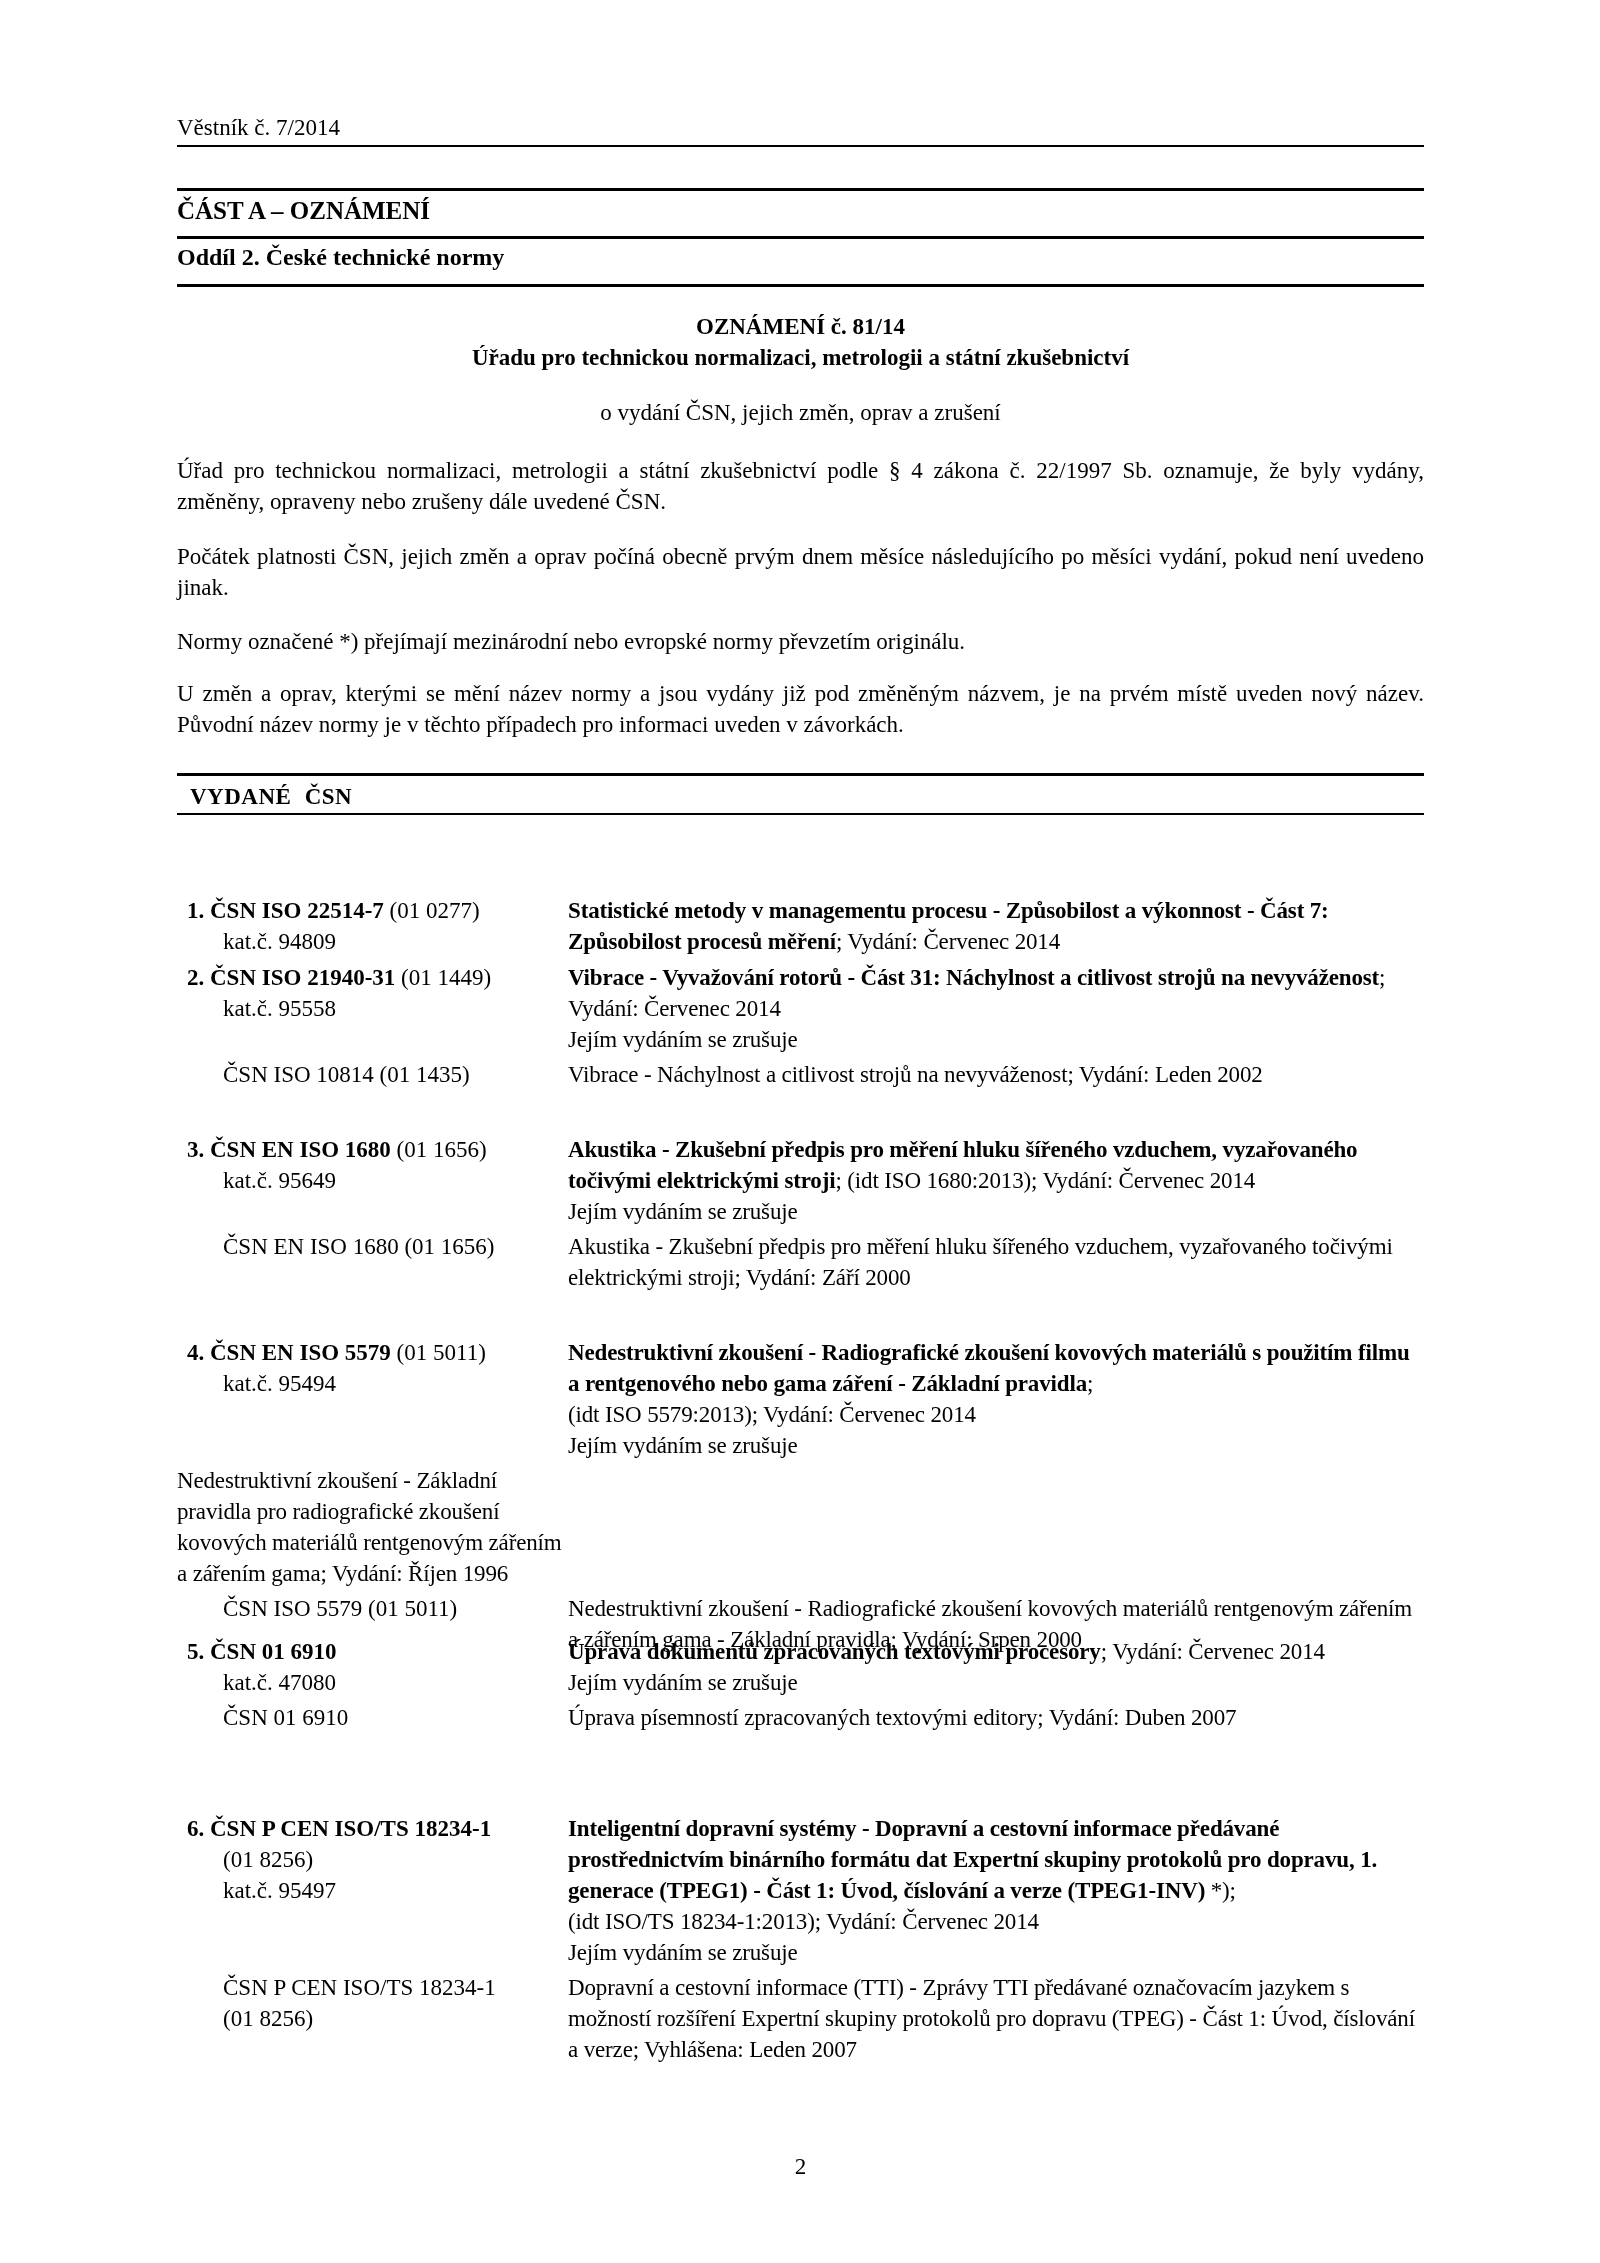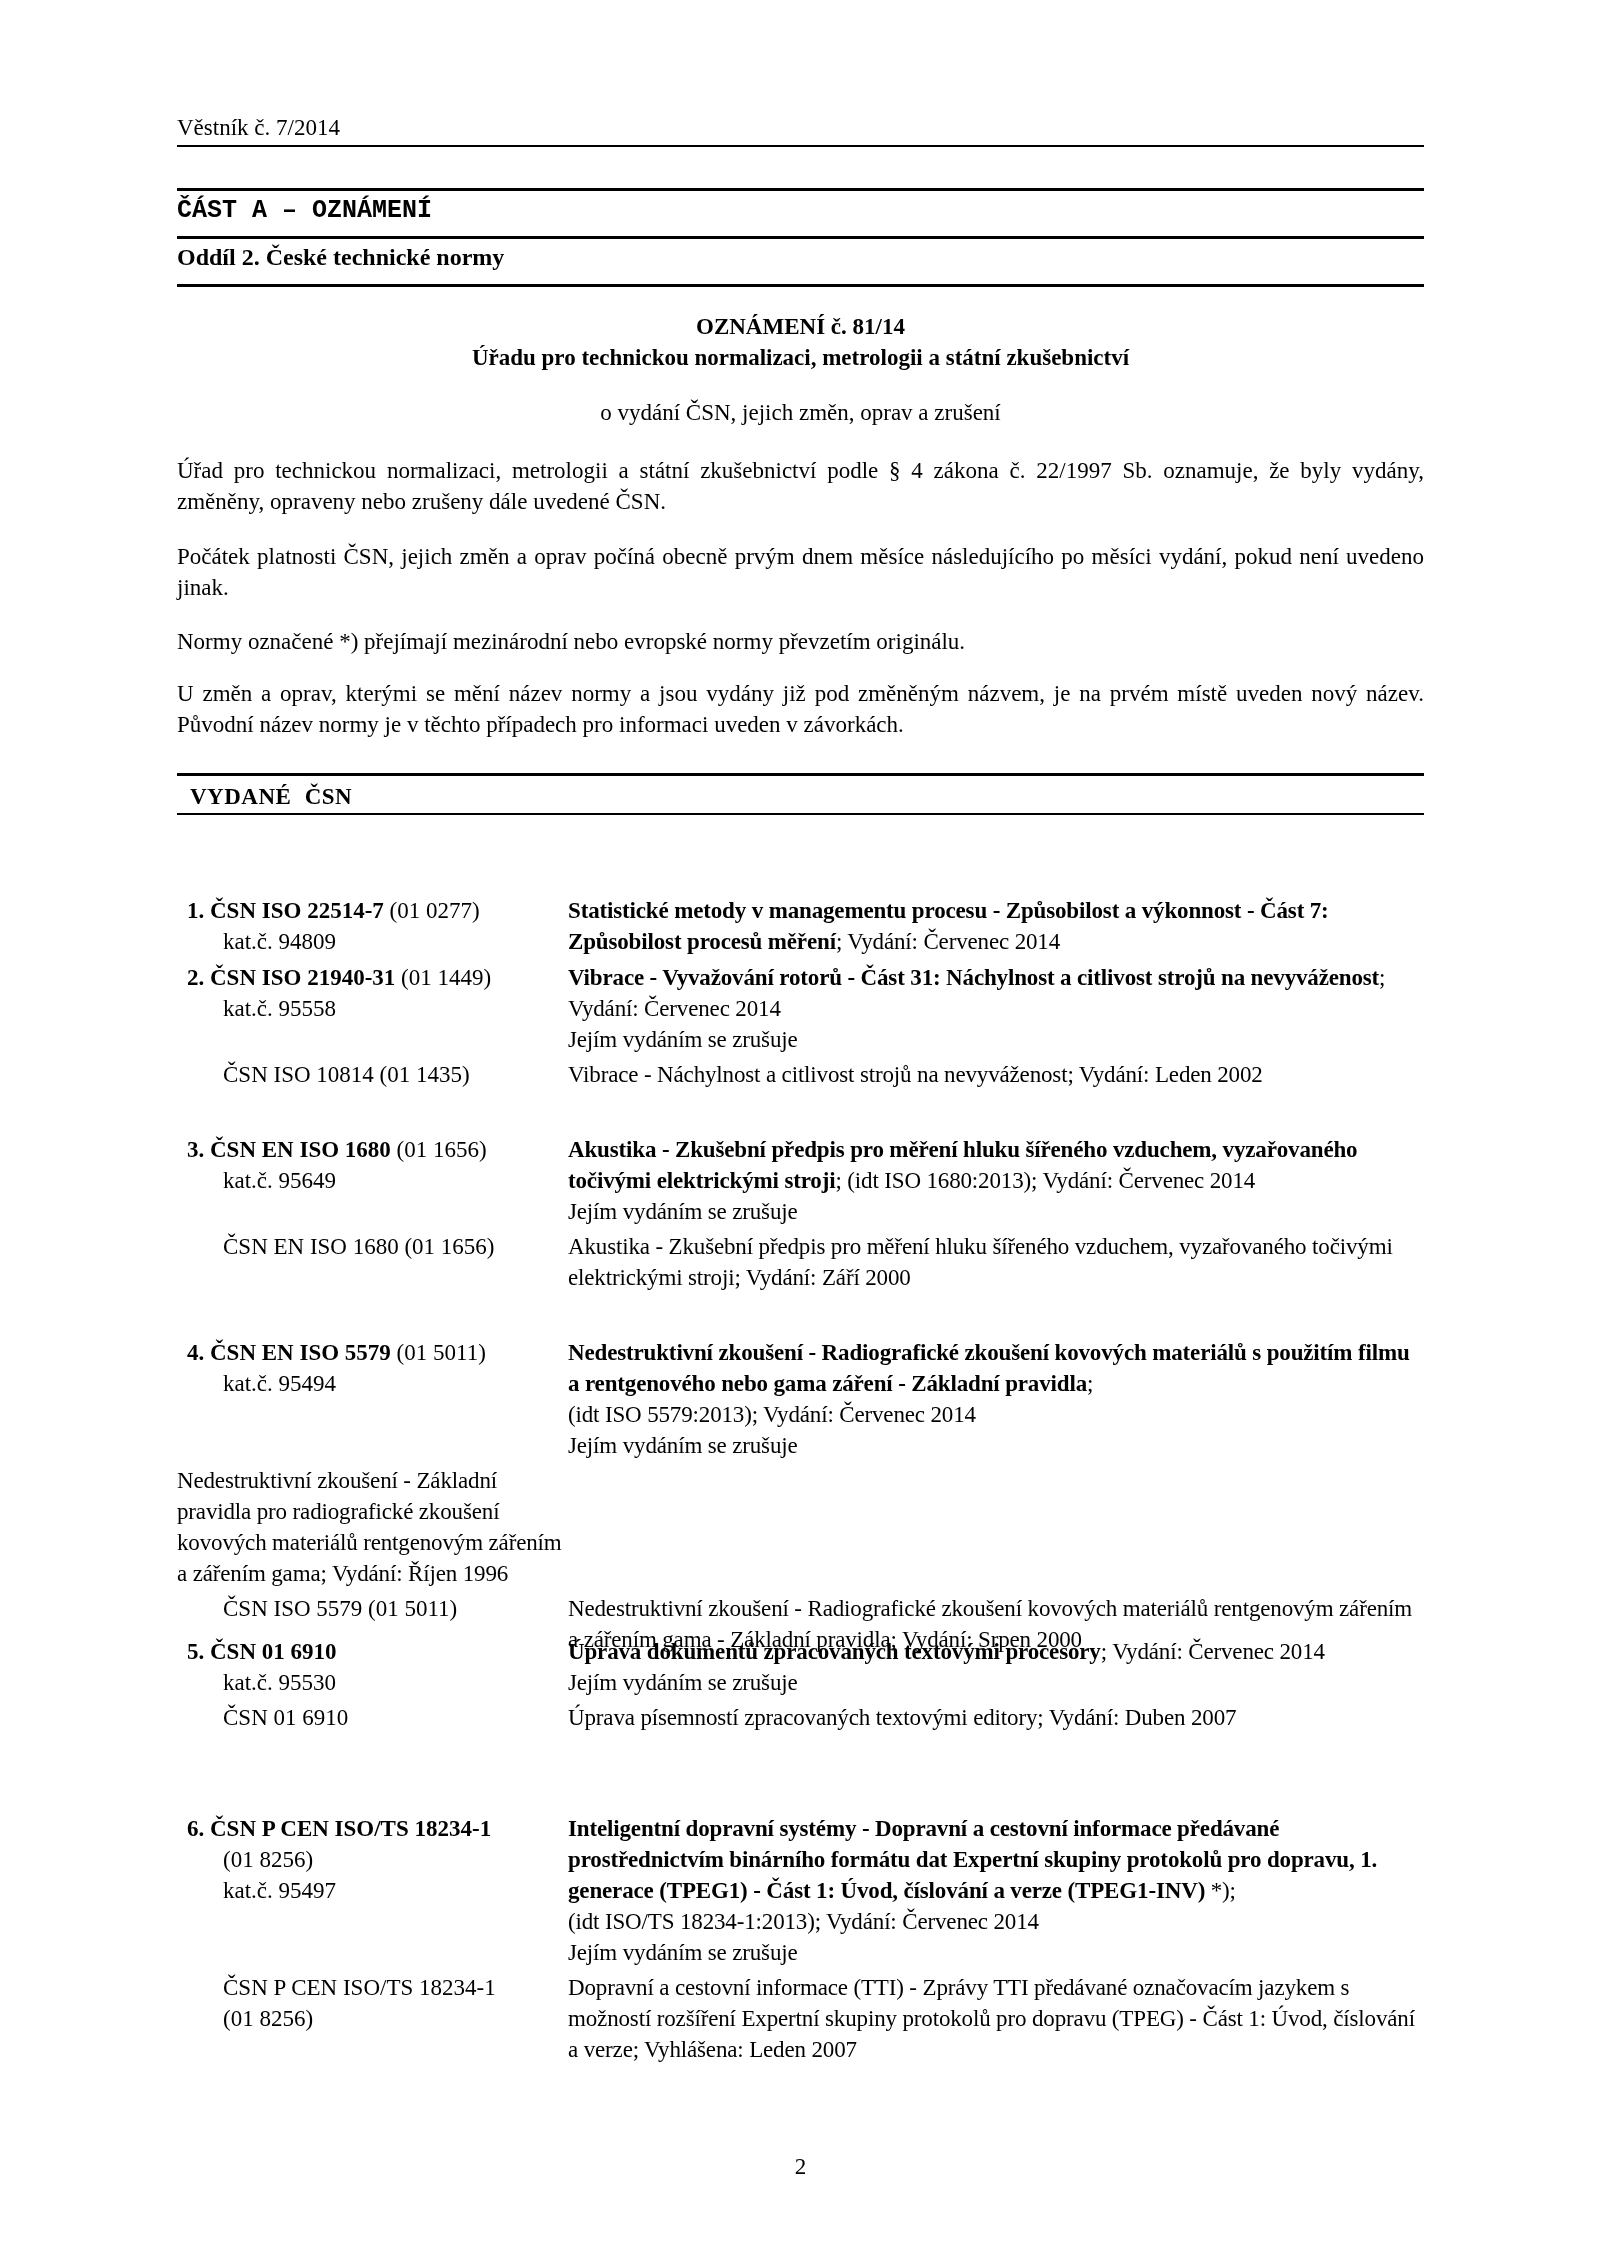--- a/index.html
+++ b/index.html
@@ -12,21 +12,21 @@
   .page { position: relative; width: 1600px; height: 2263px; background: #fff; overflow: hidden; }
 
   .rule { position: absolute; left: 177px; width: 1247px; background: #000; }
 
   .journal-header {
     position: absolute; left: 177px; top: 112px;
     font-size: 23px; line-height: 31px;
   }
   .part-heading {
     position: absolute; left: 177px; top: 195px;
-    font-size: 25px; font-weight: bold; line-height: 31px; font-family: Liberation Mono, monospace;
+    font-size: 25px; font-weight: bold; line-height: 31px;
   }
   .section-heading {
     position: absolute; left: 177px; top: 242px;
     font-size: 24px; font-weight: bold; line-height: 31px;
   }
   .centerline {
     position: absolute; left: 177px; width: 1247px;
     text-align: center; font-size: 23px; line-height: 31px;
   }
   .bold { font-weight: bold; }
@@ -161,21 +161,21 @@
       <div class="rcol">
         <div>Nedestruktivní zkoušení - Radiografické zkoušení kovových materiálů rentgenovým zářením a zářením gama - Základní pravidla; Vydání: Srpen 2000</div>
       </div>
     </div>
   </div>
 
   <div class="item" style="top:1636px;">
     <div class="row main">
       <div class="leftcol">
         <div class="idline"><span class="bold">5.</span> <span class="bold">ČSN 01 6910</span></div>
-        <div>kat.č. 95530</div>
+        <div>kat.č. 47080</div>
       </div>
       <div class="rcol">
         <div><span class="bold">Úprava dokumentů zpracovaných textovými procesory</span><span>; Vydání: Červenec 2014</span></div>
         <div>Jejím vydáním se zrušuje</div>
       </div>
     </div>
     <div class="row sub">
       <div class="leftcol">
         <div>ČSN 01 6910</div>
       </div>

